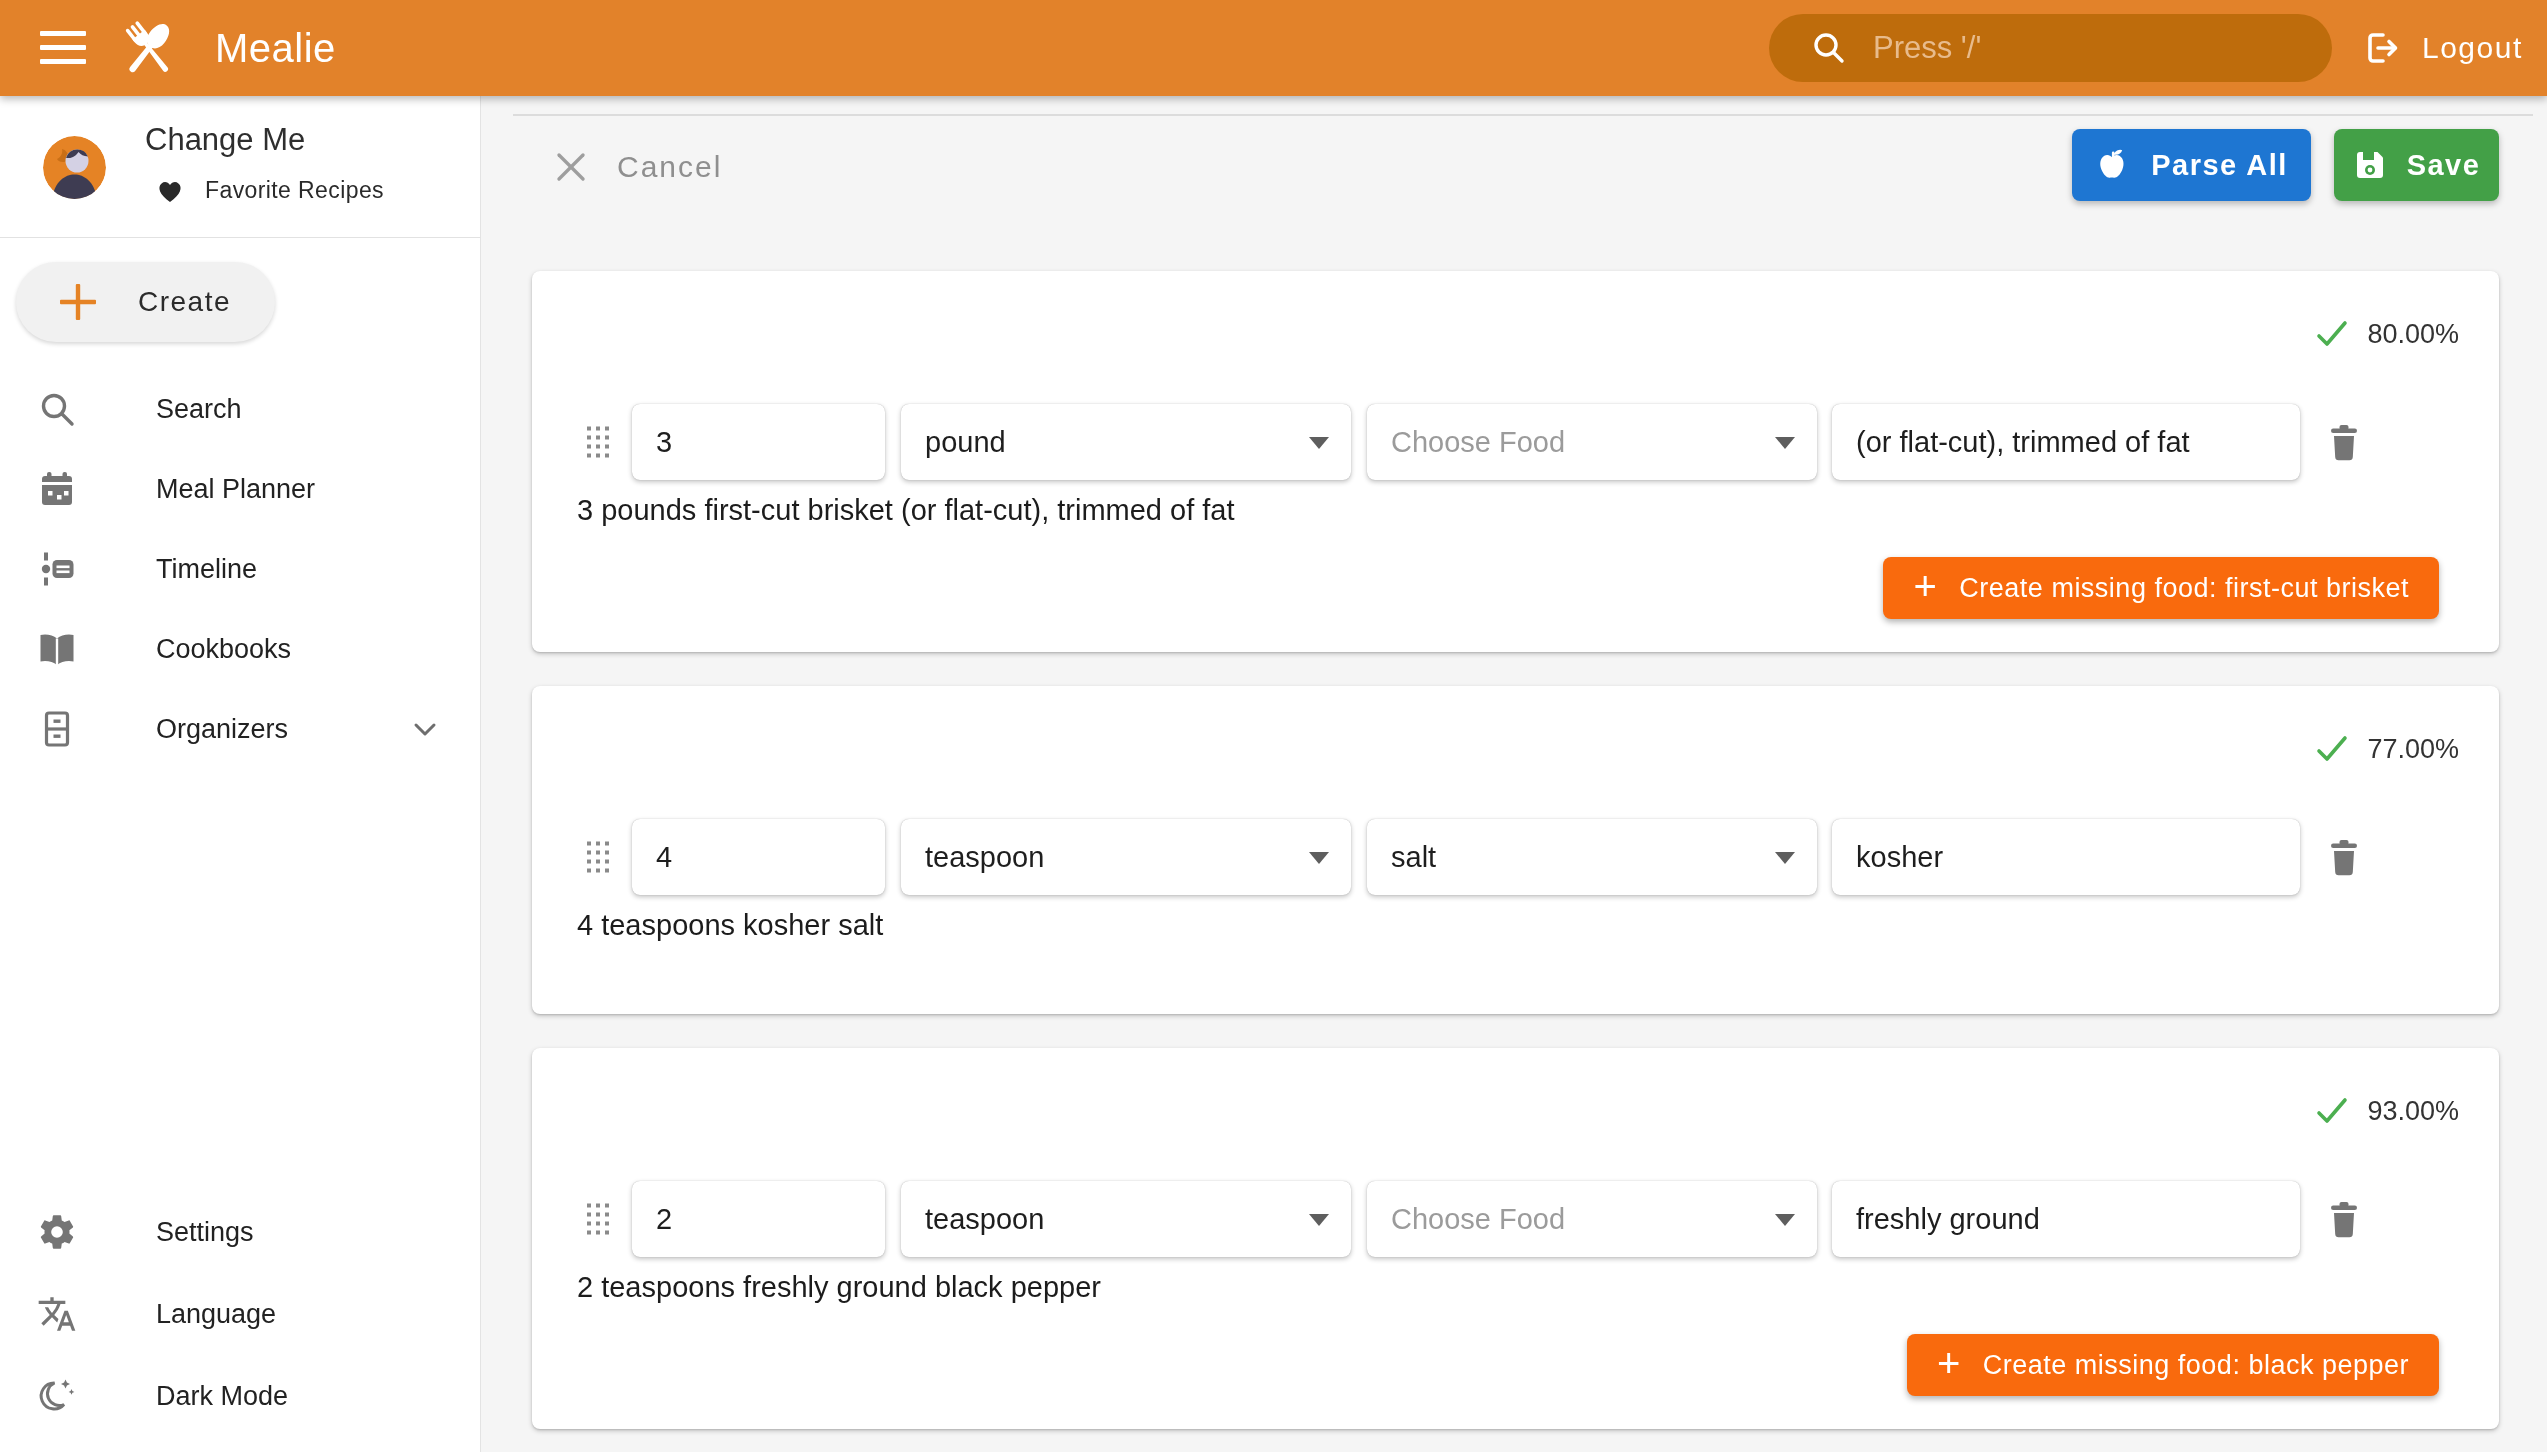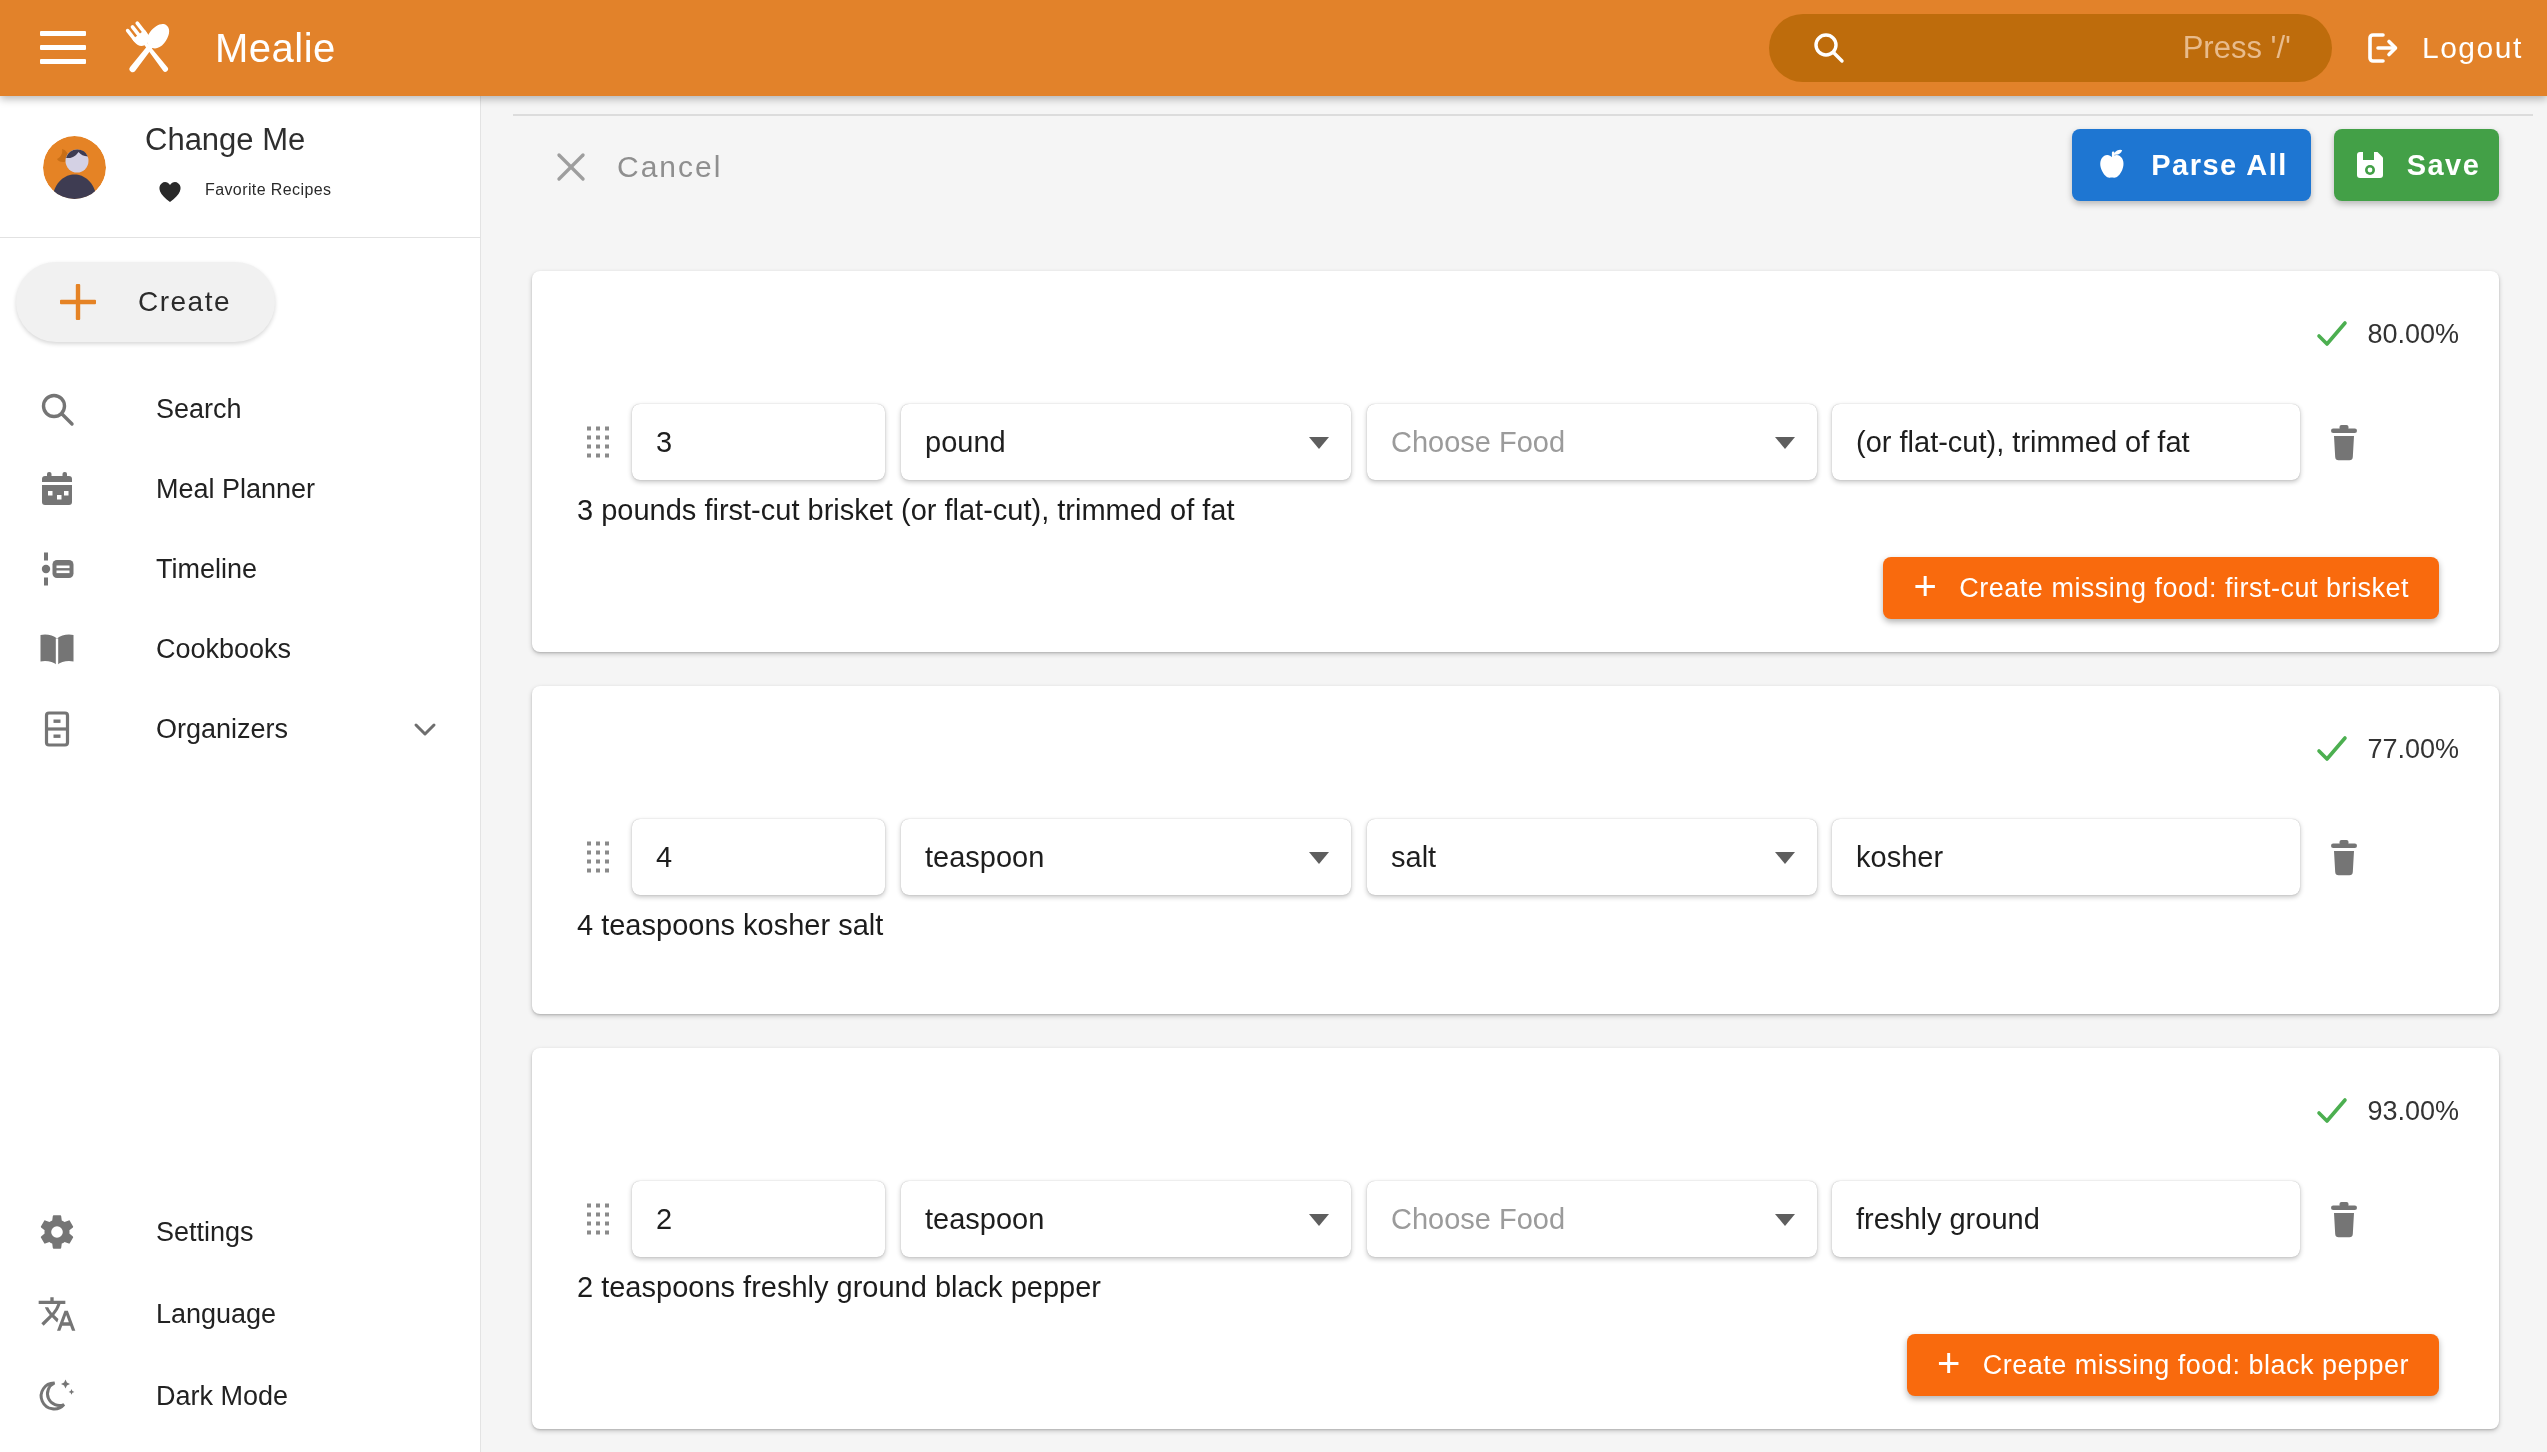--- a/index.html
+++ b/index.html
@@ -12,32 +12,32 @@
             box-shadow:0 3px 8px rgba(0,0,0,.28); z-index:20; }
   .hamburger { position:absolute; left:40px; top:31px; width:46px; height:34px; cursor:pointer; }
   .hamburger span { position:absolute; left:0; width:46px; height:5px; background:#fff; border-radius:1px; }
   .hamburger span:nth-child(1){ top:0; } .hamburger span:nth-child(2){ top:14px; } .hamburger span:nth-child(3){ top:28px; }
   .logo { position:absolute; left:115px; top:14px; width:68px; height:68px; }
   .app-title { position:absolute; left:215px; top:26px; color:#fff; font-size:40px; font-weight:500; letter-spacing:0.5px; }
   .searchbox { position:absolute; left:1769px; top:14px; width:563px; height:68px; background:#BE6C0C;
                border-radius:34px; display:flex; align-items:center; padding-left:42px; }
   .searchbox svg { flex:0 0 auto; }
   .searchbox input { background:transparent; border:none; outline:none; margin-left:26px; width:418px;
-                     font-size:31px; color:#fff; font-family:inherit;text-align:right; }
+                     font-size:31px; color:#fff; font-family:inherit; }
   .searchbox input::placeholder { color:#E8BB8C; opacity:1; }
   .logout { position:absolute; left:2362px; top:0; height:96px; display:flex; align-items:center; gap:20px; cursor:pointer; }
   .logout .lbl { color:#fff; font-size:30px; font-weight:500; letter-spacing:1.5px; }
 
   
   .sidebar { position:absolute; left:0; top:96px; width:481px; height:1357px; background:#fff;
              border-right:1px solid #E3E3E3; z-index:10; }
   .avatar { position:absolute; left:43px; top:40px; width:63px; height:63px; border-radius:50%; overflow:hidden; }
   .user-name { position:absolute; left:145px; top:26px; font-size:31px; color:#2E2E2E; }
   .fav-row { position:absolute; left:155px; top:80px; display:flex; align-items:center; gap:20px; cursor:pointer; }
-  .fav-row .lbl { font-size:16px; font-weight:500; color:#2A2A2A; letter-spacing:0.4px; }
+  .fav-row .lbl { font-size:23px; font-weight:500; color:#2A2A2A; letter-spacing:0.4px; }
   .side-divider { position:absolute; left:0; top:141px; width:481px; height:1px; background:#E2E2E2; }
   .create-btn { position:absolute; left:16px; top:166px; width:259px; height:80px; background:#F1F1F1;
                 border-radius:40px; display:flex; align-items:center; padding-left:42px; gap:40px;
                 box-shadow:0 2px 4px rgba(0,0,0,.16); cursor:pointer; }
   .create-btn .lbl { font-size:28px; font-weight:500; color:#2B2B2B; letter-spacing:1.5px; }
   .nav { position:absolute; left:0; top:273px; width:480px; }
   .nav-bottom { position:absolute; left:0; top:1095px; width:480px; }
   .nav-item { height:80px; display:flex; align-items:center; cursor:pointer; }
   .nav-bottom .nav-item { height:82px; }
   .nav-item .ico { width:40px; height:40px; margin-left:37px; flex:0 0 auto; }

